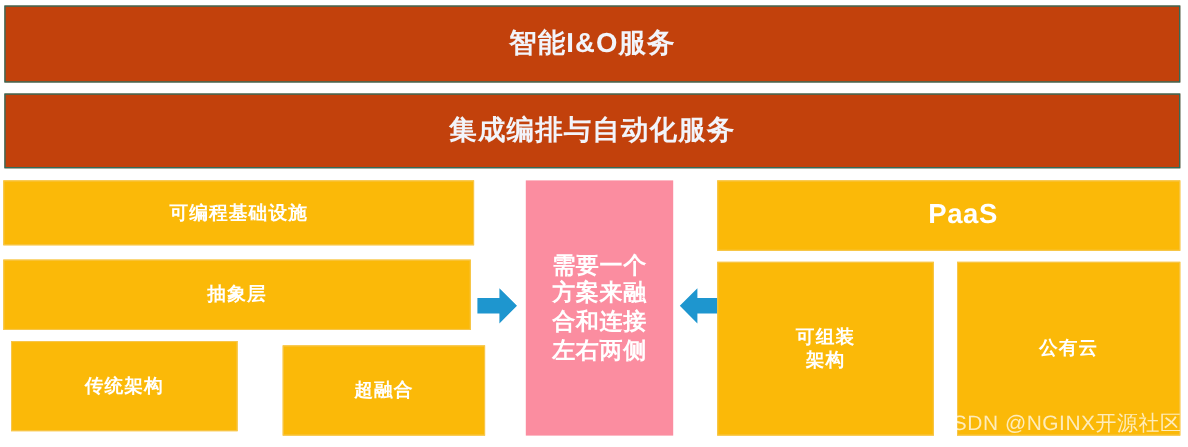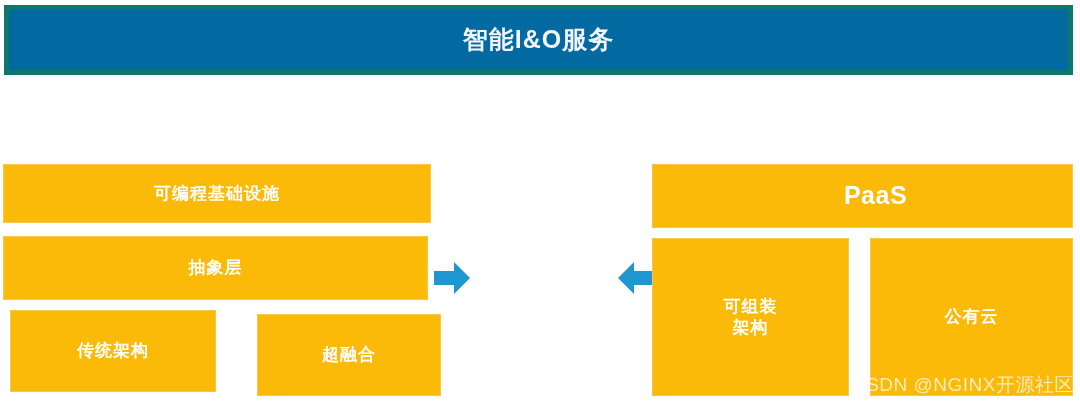--- a/index.html
+++ b/index.html
@@ -18,27 +18,27 @@
   #canvas {
     position: relative;
     width: 1080px;
     height: 406px;
     background: #ffffff;
   }
 
   
   .banner {
     position: absolute;
-    background: #0369a1;
+    background: #c2410c;
     color: #ffffff;
     display: flex;
     align-items: center;
     justify-content: center;
     box-sizing: border-box;
-    border: 5px solid #0f766e;
+    border: 1px solid #0f766e;
     letter-spacing: 1px;
     text-align: right;
   }
   .banner-text {
     font-size: 25px;
     font-weight: 600;
     color: #f2f4fa;
     line-height: 1.1;
     white-space: nowrap;
   }
@@ -126,20 +126,23 @@
 </style>
 </head>
 <body>
 
 <div id="canvas">
 
   <div class="banner" id="banner-top">
     <span class="banner-text">智能I&amp;O服务</span>
   </div>
 
+  <div class="banner" id="banner-second">
+    <span class="banner-text">集成编排与自动化服务</span>
+  </div>
 
   <div class="amber-box" id="box-programmable-infra">
     <span class="amber-text">可编程基础设施</span>
   </div>
 
   <div class="amber-box" id="box-abstraction-layer">
     <span class="amber-text">抽象层</span>
   </div>
 
   <div class="amber-box" id="box-traditional-arch">
@@ -155,20 +158,28 @@
       <path d="M4 15 H24 V6 L40 22 L24 38 V29 H4 Z" fill="#1e96cf"></path>
     </svg>
   </div>
 
   <div class="arrow" id="arrow-right-to-center">
     <svg viewBox="0 0 44 44" xmlns="http://www.w3.org/2000/svg" aria-hidden="true">
       <path d="M40 15 H20 V6 L4 22 L20 38 V29 H40 Z" fill="#1e96cf"></path>
     </svg>
   </div>
 
+  <div id="box-center-bridge">
+    <span class="center-text">
+      <span class="line">需要一个</span>
+      <span class="line">方案来融</span>
+      <span class="line">合和连接</span>
+      <span class="line">左右两侧</span>
+    </span>
+  </div>
 
   <div class="amber-box" id="box-paas">
     <span class="amber-text latin">PaaS</span>
   </div>
 
   <div class="amber-box" id="box-composable-arch">
     <span class="amber-text">
       <span class="line">可组装</span><br>
       <span class="line">架构</span>
     </span>

